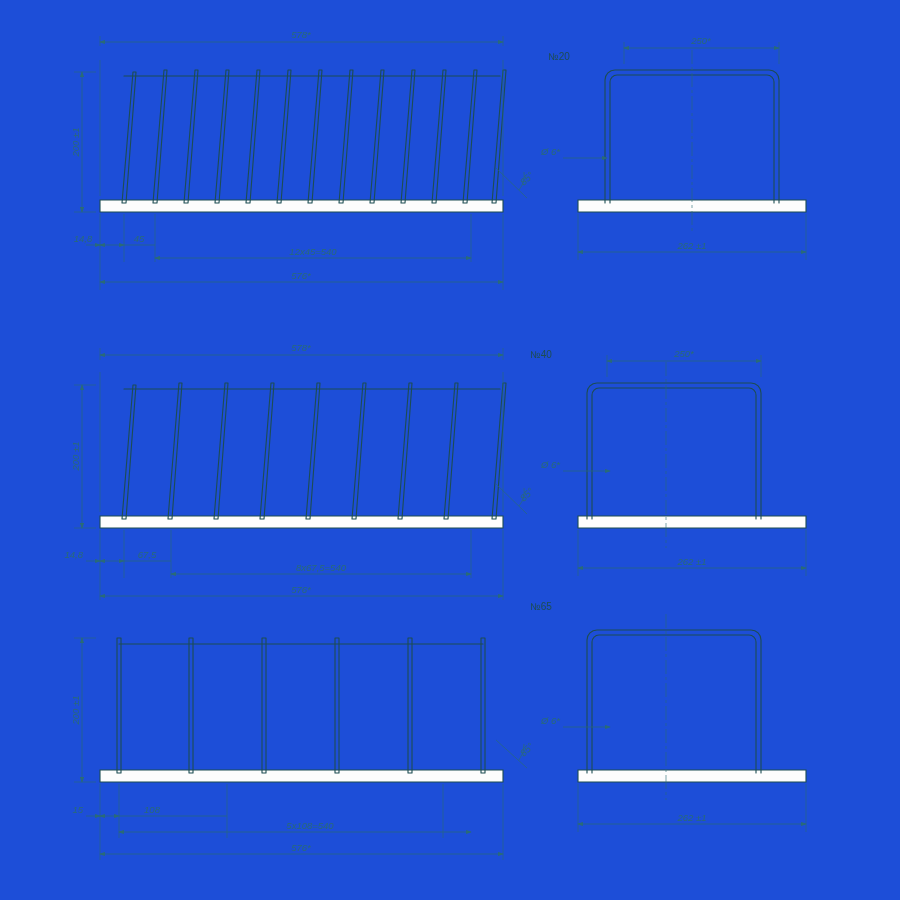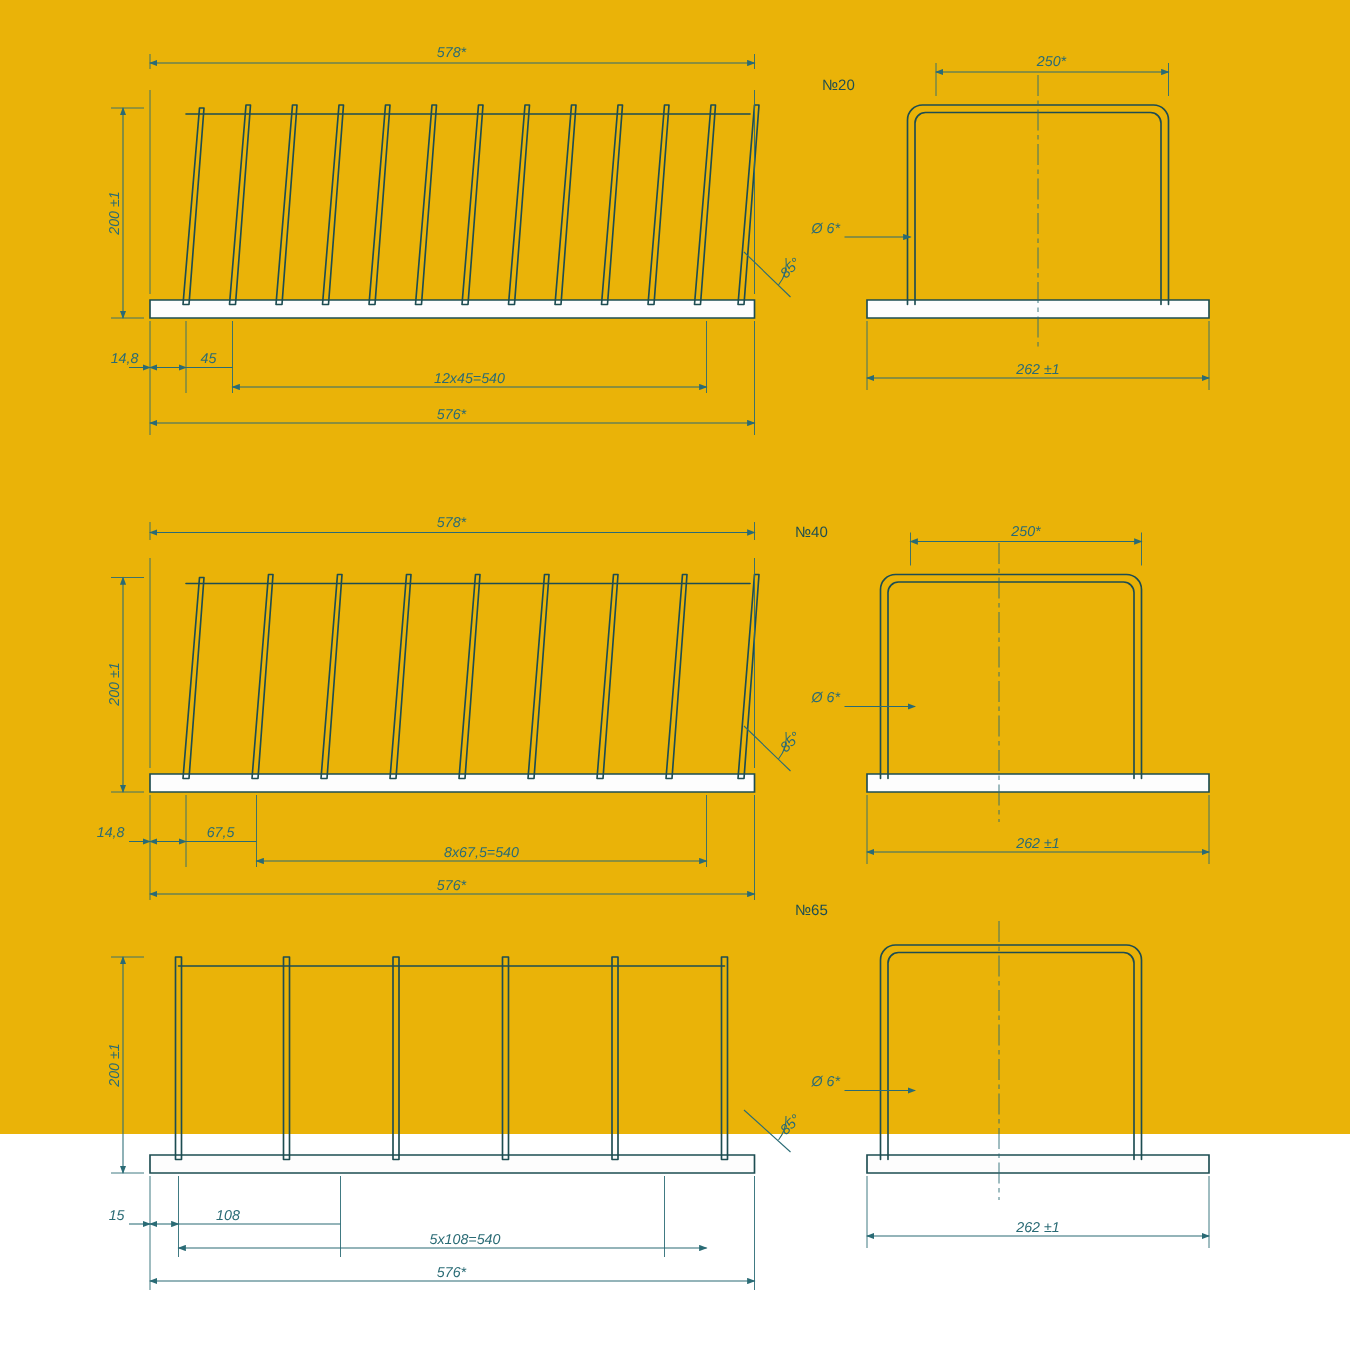--- a/index.html
+++ b/index.html
@@ -9,22 +9,22 @@
   }
   body {
     width: 900px;
     height: 900px;
     font-family: "Liberation Sans", sans-serif;
     overflow: hidden;
   }
   #sheet {
     position: relative;
     width: 900px;
-    height: 756px;
-    background: #eab308;
+    height: 900px;
+    background: #1d4ed8;
   }
   svg.drawing {
     position: absolute;
     top: 0;
     left: 0;
     width: 900px;
     height: 900px;
   }
   .dim-line, .ext-line, .center-line {
     stroke: #2a6b75;

